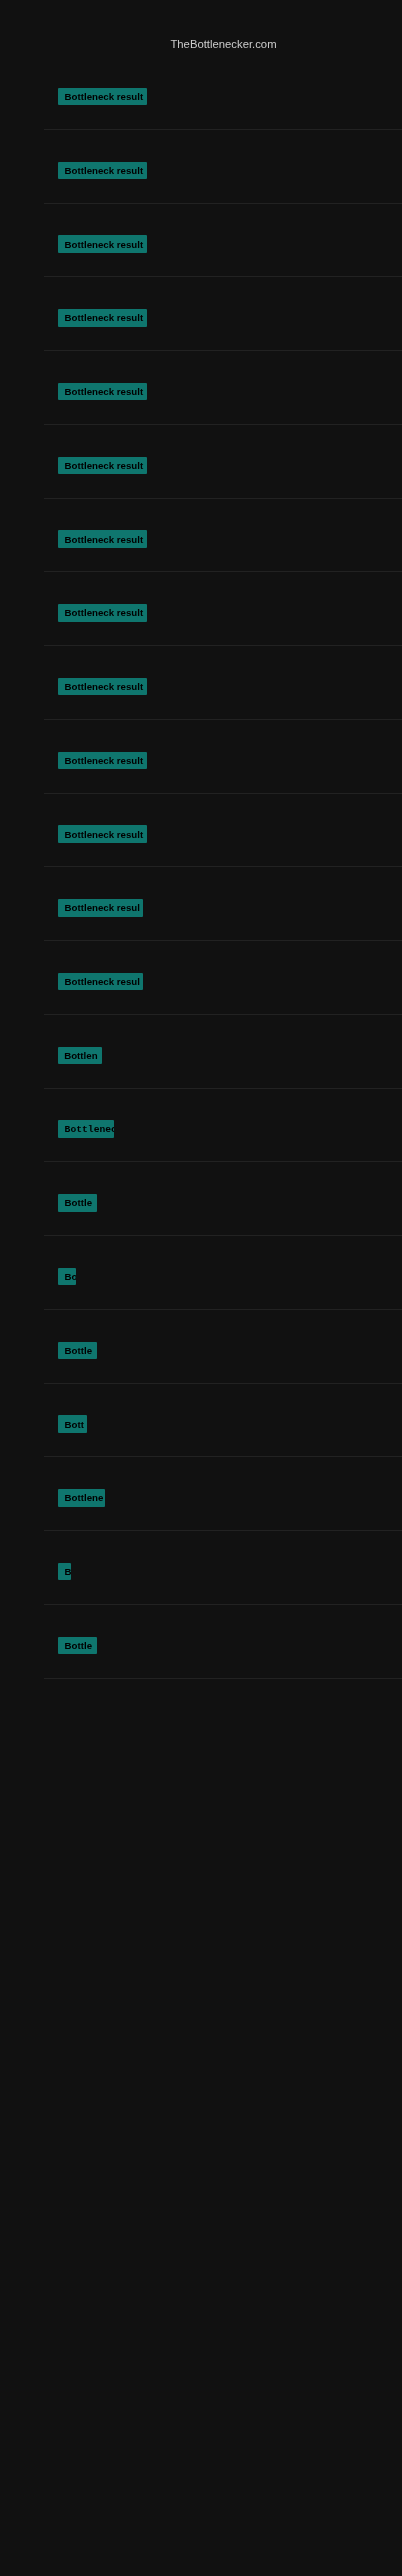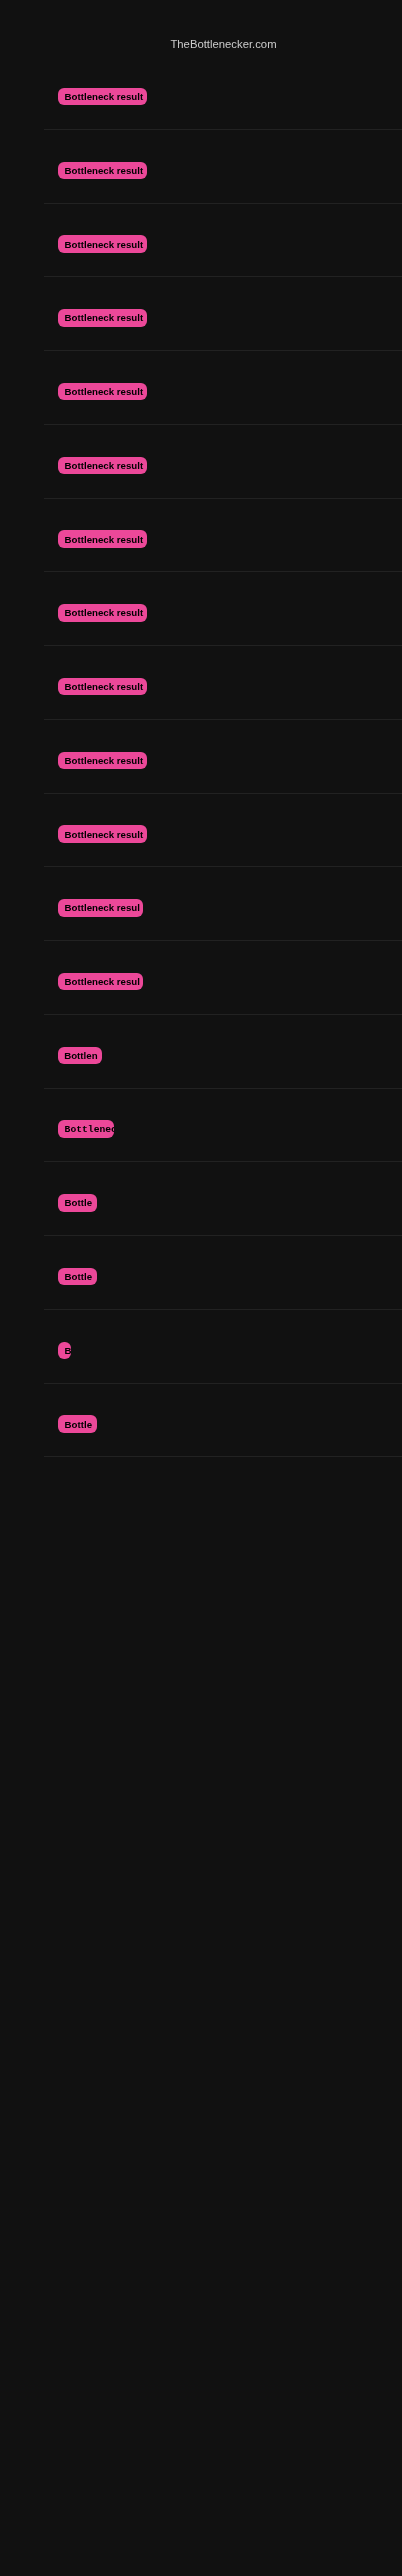--- a/index.html
+++ b/index.html
@@ -19,26 +19,26 @@
     .site-title {
       text-align: center;
       color: #cccccc;
       font-size: 11.3px;
       padding: 4.8px 0 6.4px 0;
       font-weight: normal;
     }
 
     .bottleneck-badge {
       display: inline-block;
-      background-color: #ec4899;
+      background-color: #0f766e;
       color: #000000;
       font-size: 9.7px;
       font-weight: bold;
       padding: 3.2px 6.4px;
-      border-radius: 6px;
+      border-radius: 1px;
       white-space: nowrap;
       overflow: hidden;
     }
 
     .result-row {
       margin-bottom: 0;
       padding: 9.7px 3.2px 9.7px 3.2px;
       border-bottom: 0.8px solid #222222;
     }
   </style>
@@ -59,17 +59,20 @@
     <div class="result-row"><span class="bottleneck-badge" style="max-width: 89px;">Bottleneck result</span></div>
     <div class="result-row"><span class="bottleneck-badge" style="max-width: 89px;">Bottleneck result</span></div>
     <div class="result-row"><span class="bottleneck-badge" style="max-width: 89px;">Bottleneck result</span></div>
     <div class="result-row"><span class="bottleneck-badge" style="max-width: 89px;">Bottleneck result</span></div>
     <div class="result-row"><span class="bottleneck-badge" style="max-width: 89px;">Bottleneck result</span></div>
     <div class="result-row"><span class="bottleneck-badge" style="max-width: 85px;">Bottleneck resul</span></div>
     <div class="result-row"><span class="bottleneck-badge" style="max-width: 85px;">Bottleneck resul</span></div>
     <div class="result-row"><span class="bottleneck-badge" style="max-width: 44px; padding-left: 6px;">Bottlen</span></div>
     <div class="result-row"><span class="bottleneck-badge" style="max-width: 56px; font-family: Liberation Mono, monospace;">Bottleneck</span></div>
     <div class="result-row"><span class="bottleneck-badge" style="max-width: 39px;">Bottle</span></div>
+    <div class="result-row"><span class="bottleneck-badge" style="max-width: 17.7px;">Bo</span></div>
     <div class="result-row"><span class="bottleneck-badge" style="max-width: 39px;">Bottle</span></div>
+    <div class="result-row"><span class="bottleneck-badge" style="max-width: 29px;">Bott</span></div>
+    <div class="result-row"><span class="bottleneck-badge" style="max-width: 47px;">Bottlene</span></div>
     <div class="result-row"><span class="bottleneck-badge" style="max-width: 11.3px;">B</span></div>
     <div class="result-row"><span class="bottleneck-badge" style="max-width: 39px;">Bottle</span></div>
   </div>
 
 
 </body></html>

